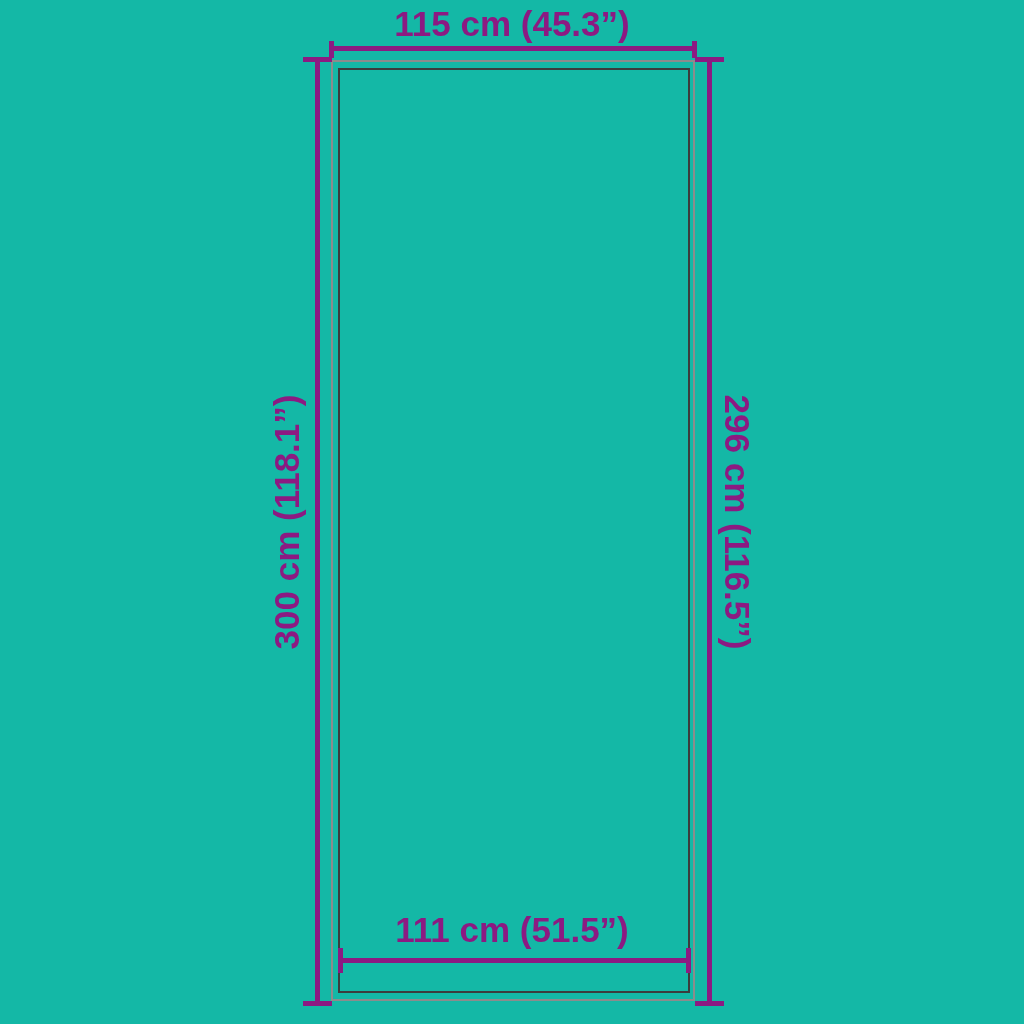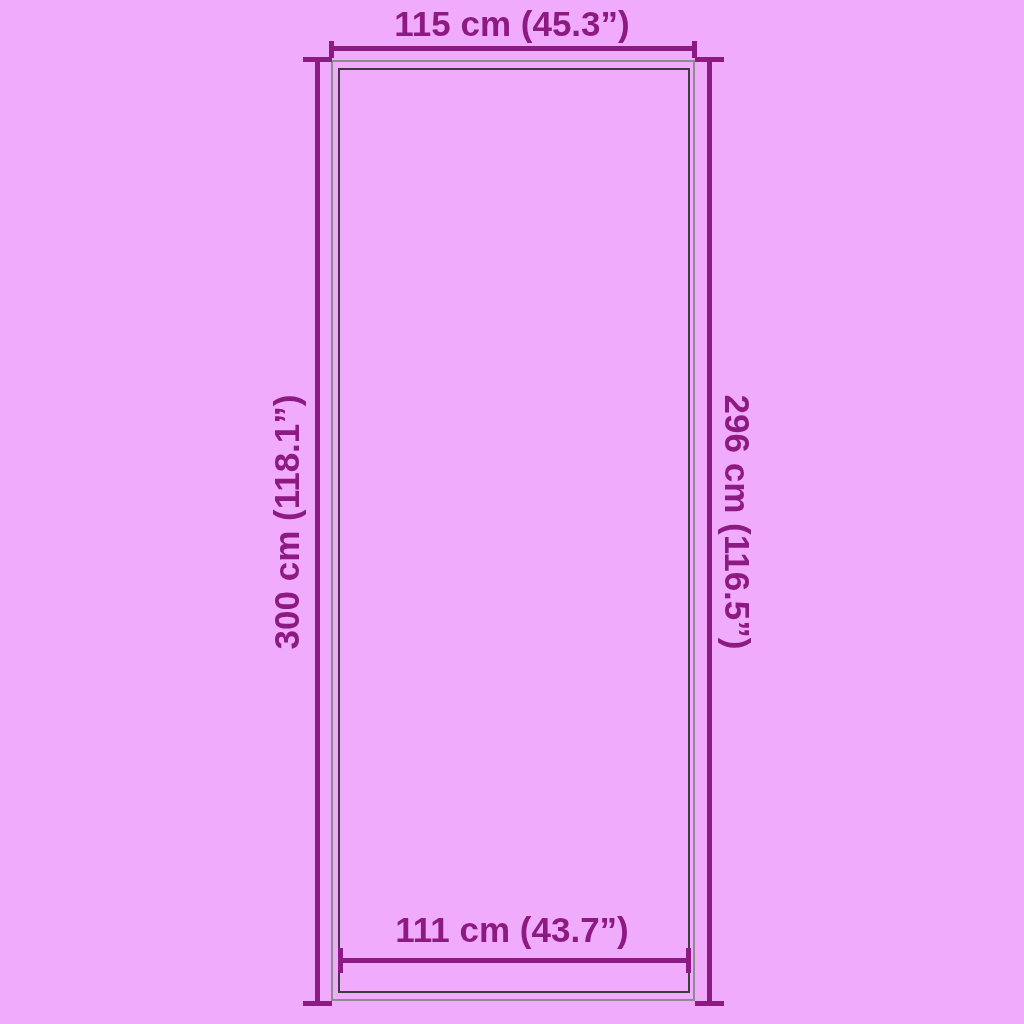--- a/index.html
+++ b/index.html
@@ -4,21 +4,21 @@
 <style>
   html, body {
     margin: 0;
     padding: 0;
     background: #ffffff;
   }
   .canvas {
     position: relative;
     width: 1024px;
     height: 1024px;
-    background: #f0abfc;
+    background: #14b8a6;
     overflow: hidden;
     font-family: "Liberation Sans", sans-serif;
   }
   
   .rect {
     position: absolute;
     box-sizing: border-box;
     background: transparent;
   }
   .rect-outer {
@@ -103,15 +103,15 @@
   <div class="dim-line dim-line-right">
     <span class="tick tick-start"></span>
     <span class="tick tick-end"></span>
   </div>
   <div class="dim-label dim-label-right">296 cm (116.5”)</div>
 
   <div class="dim-line dim-line-bottom">
     <span class="tick tick-start"></span>
     <span class="tick tick-end"></span>
   </div>
-  <div class="dim-label dim-label-bottom">111 cm (43.7”)</div>
+  <div class="dim-label dim-label-bottom">111 cm (51.5”)</div>
 
 </div>
 
 </body></html>

